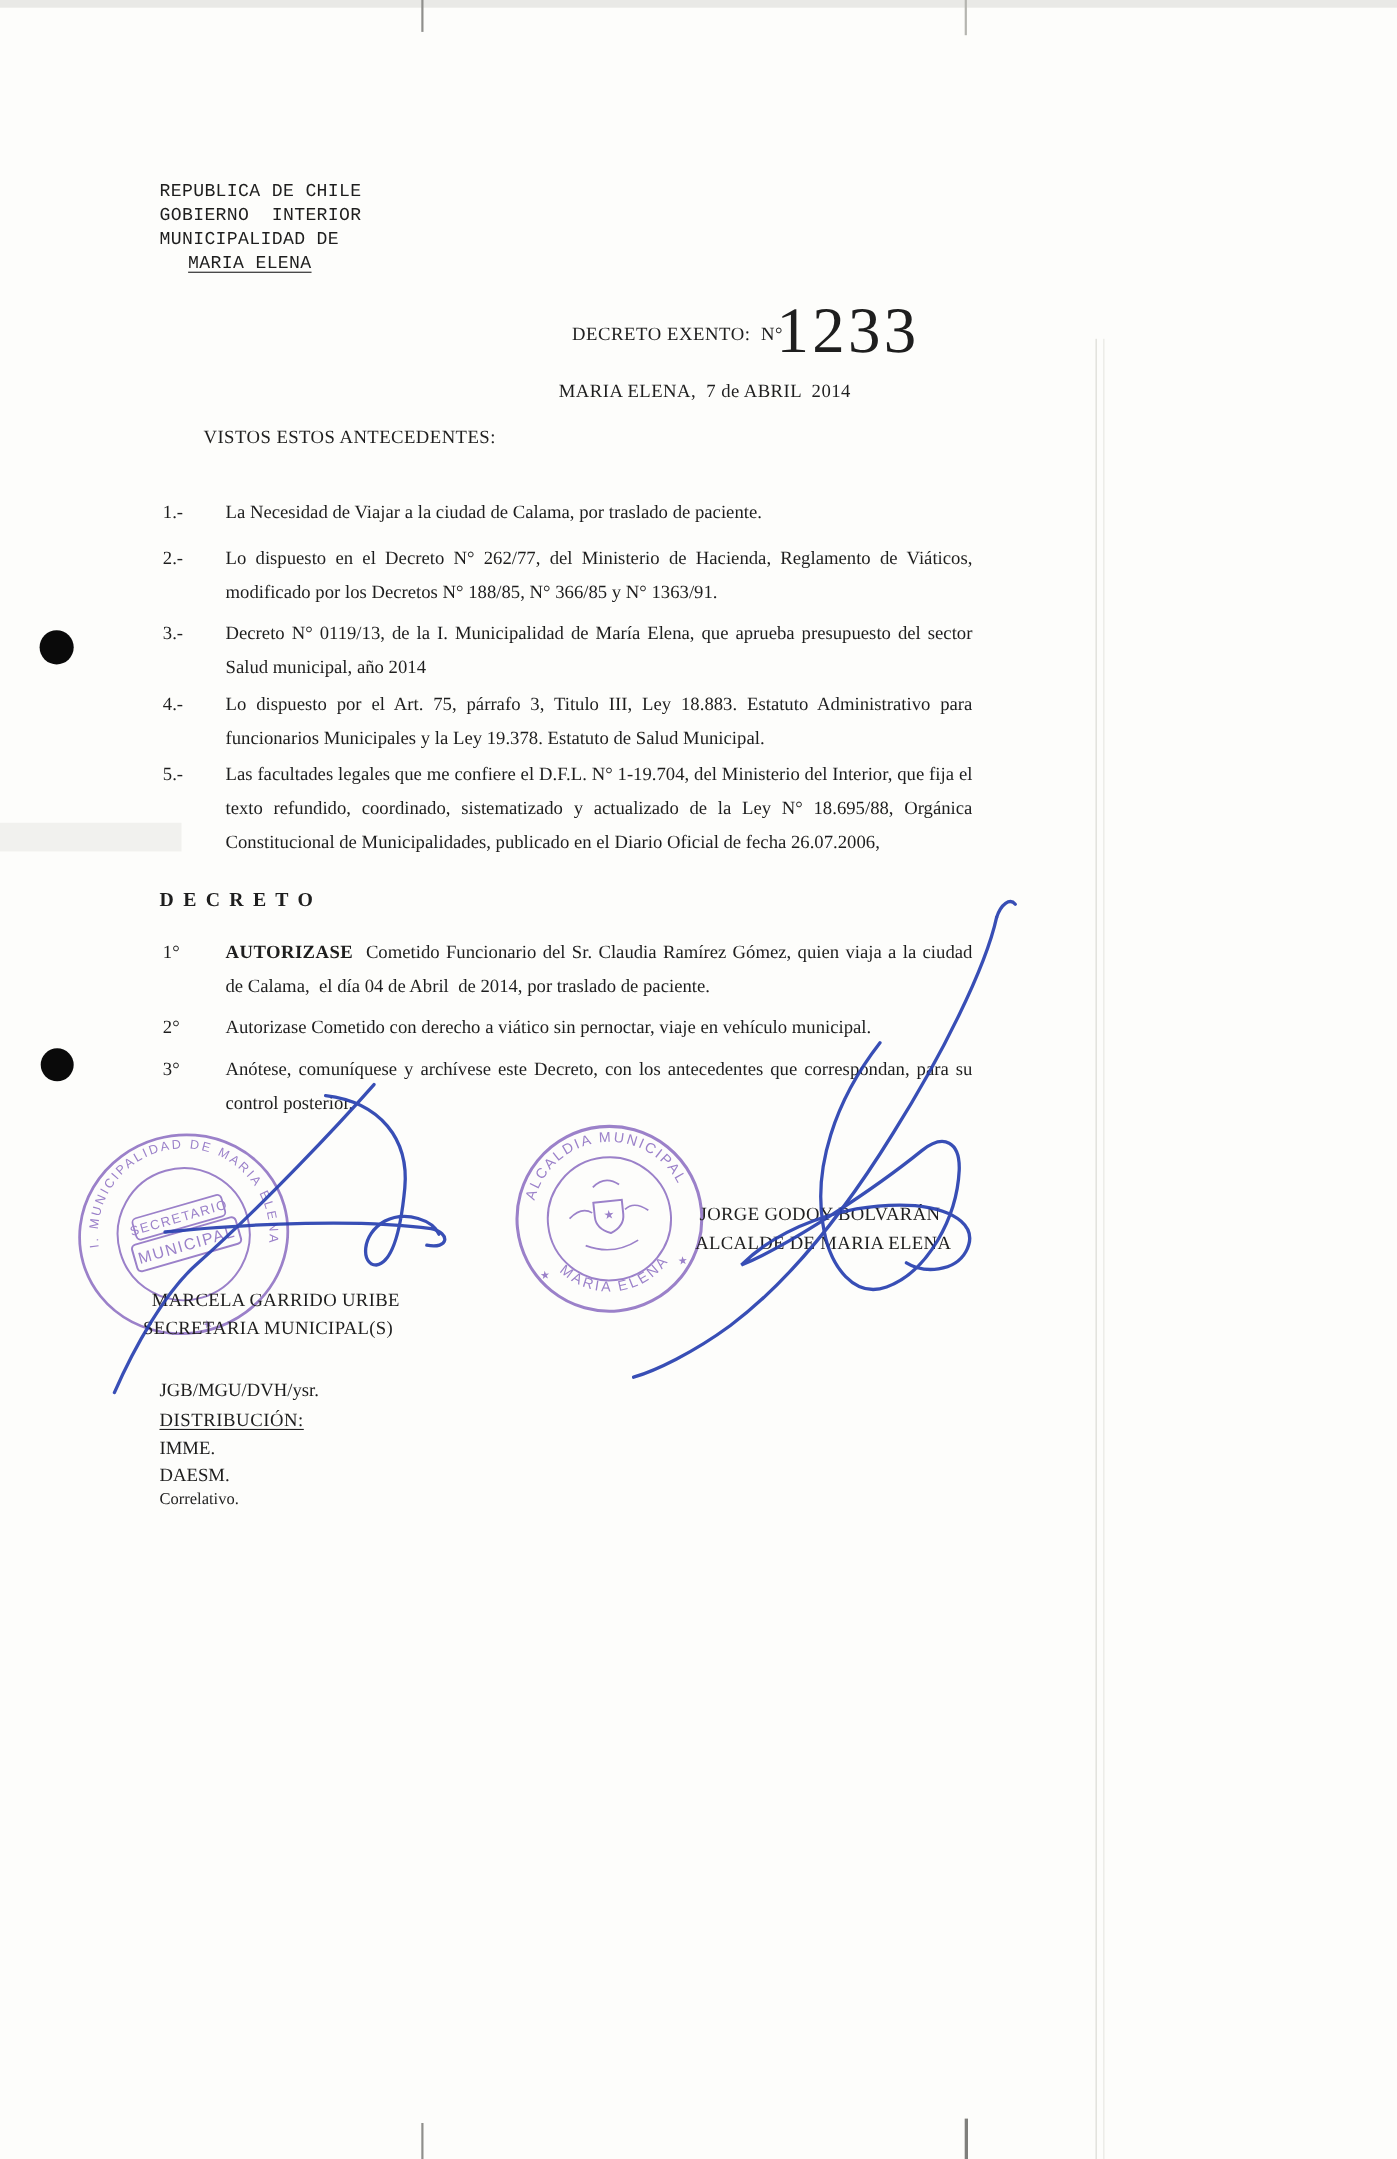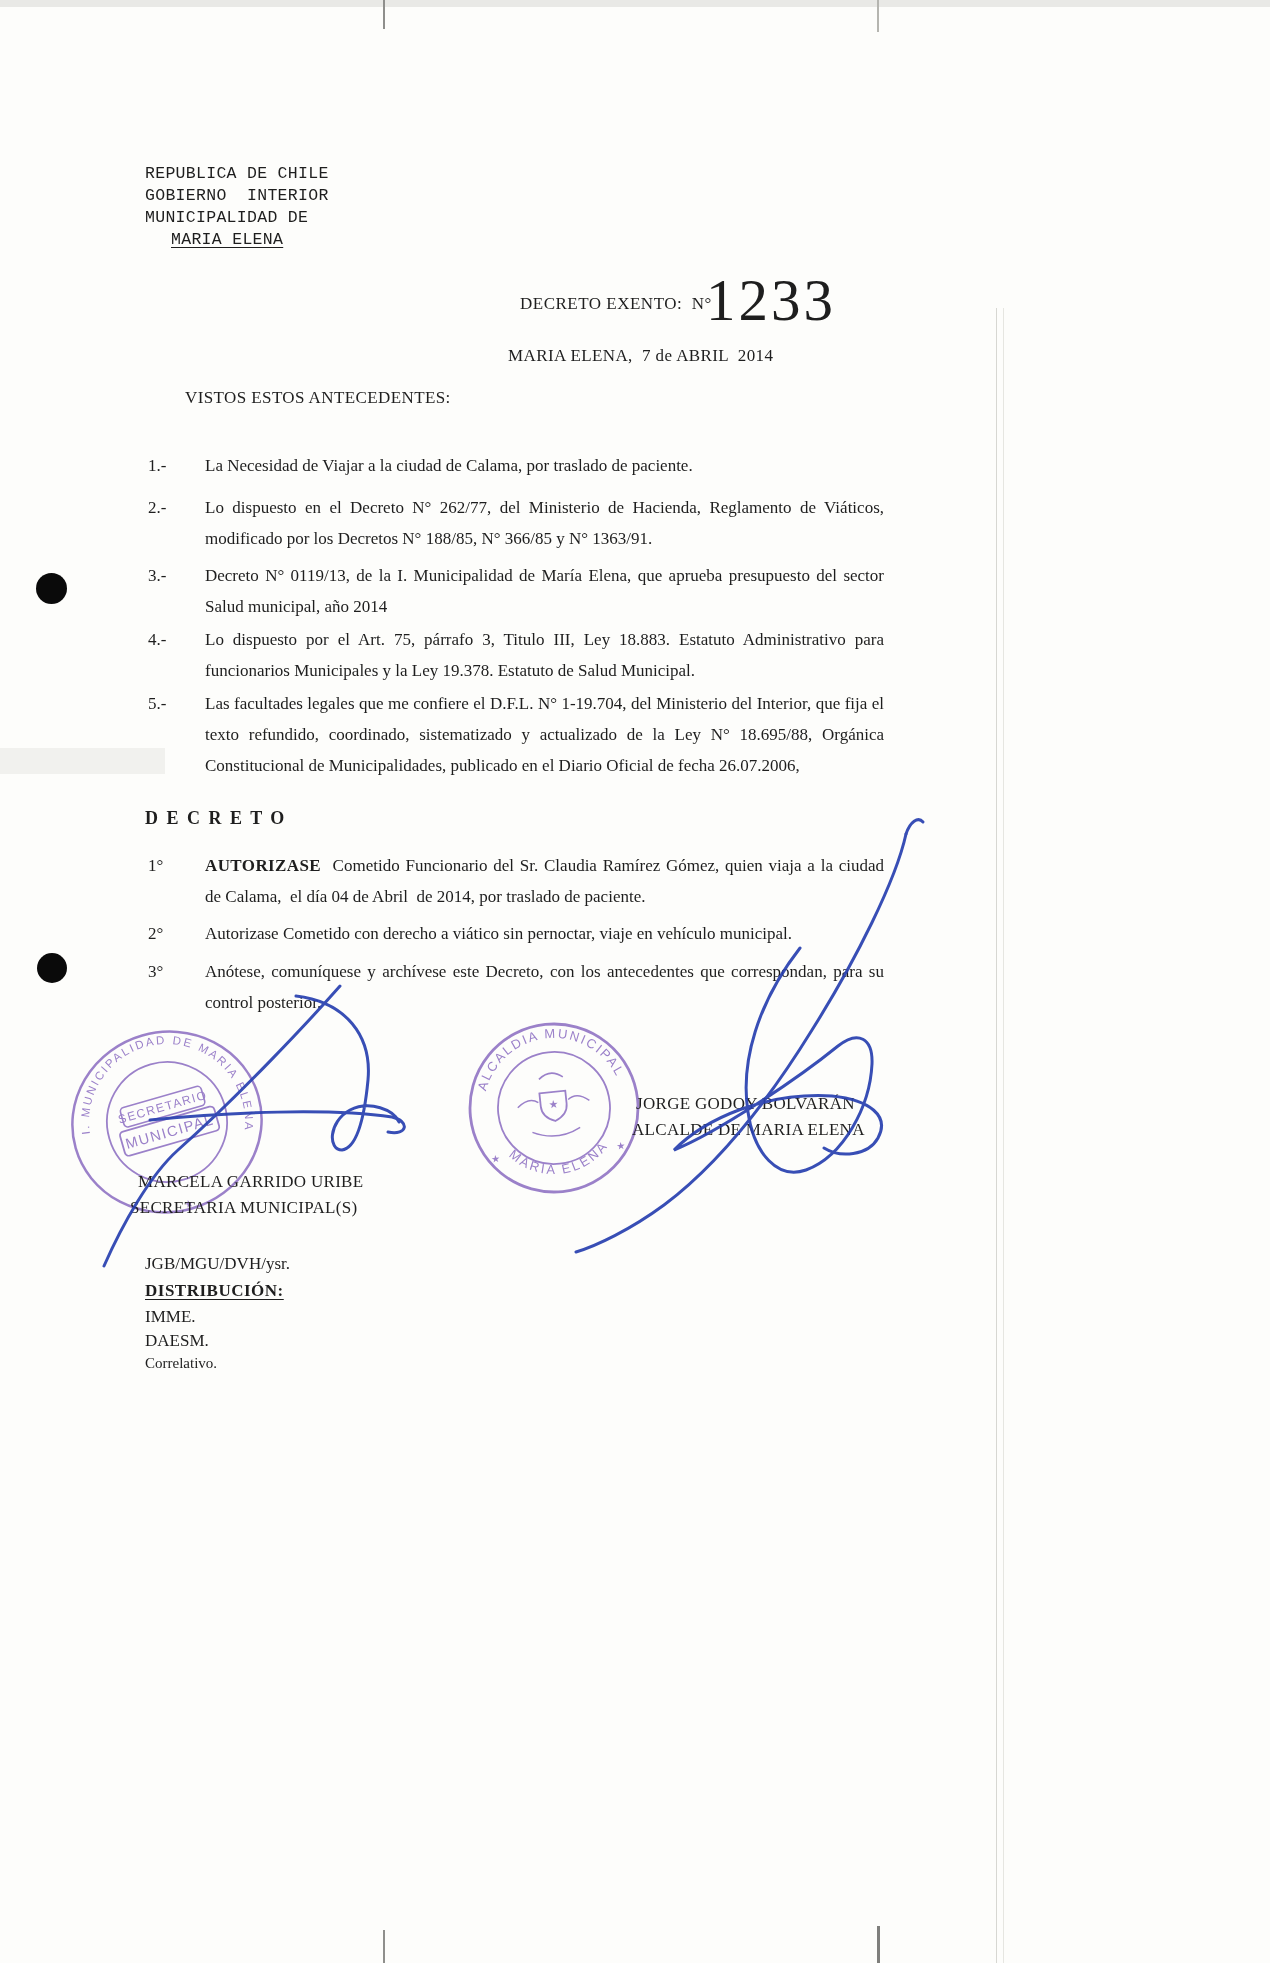--- a/index.html
+++ b/index.html
@@ -28,21 +28,21 @@
   .itext { margin-left:57px; text-align:justify; }
   .itext b { letter-spacing:.4px; }
 
   .decreto-title { left:145px; top:808px; font-size:18px; font-weight:bold; letter-spacing:2px; }
 
   
   .sig-name { font-size:17px; letter-spacing:.3px; }
 
   
   .footer-line { font-size:17px; }
-  .underlined { text-decoration:underline; text-underline-offset:3px; font-weight:bold; letter-spacing:.5px;text-align:right; }
+  .underlined { text-decoration:underline; text-underline-offset:3px; font-weight:normal; letter-spacing:.5px;text-align:right; }
 
   
   .hole { position:absolute; background:#0a0a0a; border-radius:50%; }
   .vline { position:absolute; }
   .topband { position:absolute; left:0; top:0; width:100%; height:7px; background:#e9e9e6; }
   .streak { position:absolute; background:#f1f1ee; }
 
   svg text { font-family:"Liberation Sans", sans-serif; }
   .overlay { pointer-events:none; }
 </style>

